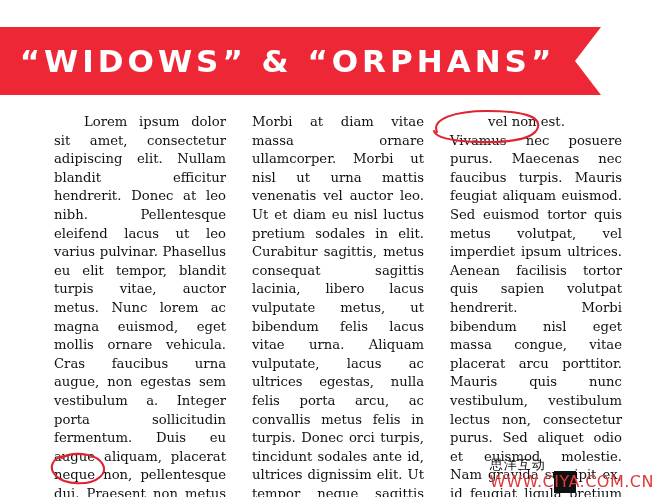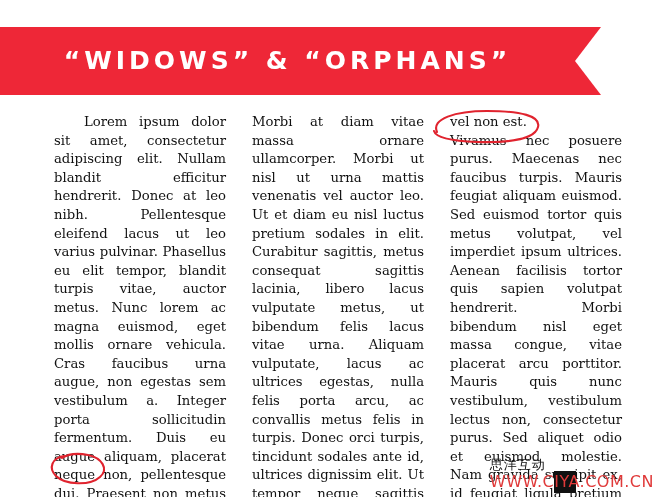--- a/index.html
+++ b/index.html
@@ -45,21 +45,21 @@
     position: absolute;
     top: 0;
     left: 0;
     width: 575px;
     height: 68px;
     line-height: 68px;
     text-align: center;
     color: #ffffff;
     font-family: "DejaVu Sans", sans-serif;
     font-weight: bold;
-    font-size: 25px;
+    font-size: 31px;
     letter-spacing: 4px;
     white-space: nowrap;
   }
 
   
   .columns {
     position: absolute;
     top: 113px;
     left: 54px;
     width: 570px;
@@ -76,20 +76,21 @@
     hyphens: auto;
     -webkit-hyphens: auto;
   }
   .column p {
     margin: 0;
   }
   .col-1 p { text-indent: 30px; }
   .col-3 .carry-line {
     display: block;
     margin-bottom: 0px;
+    margin-left: 38px;
   }
 
   
   .circle-anno {
     position: absolute;
     pointer-events: none;
   }
   .circle-anno svg { display: block; }
 
   

